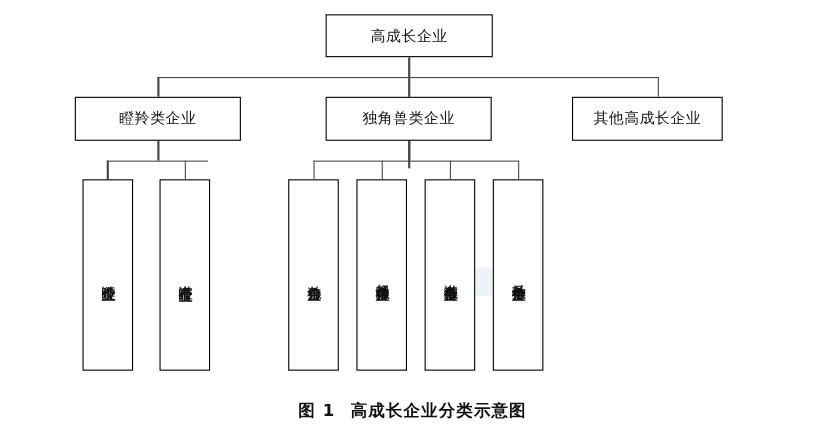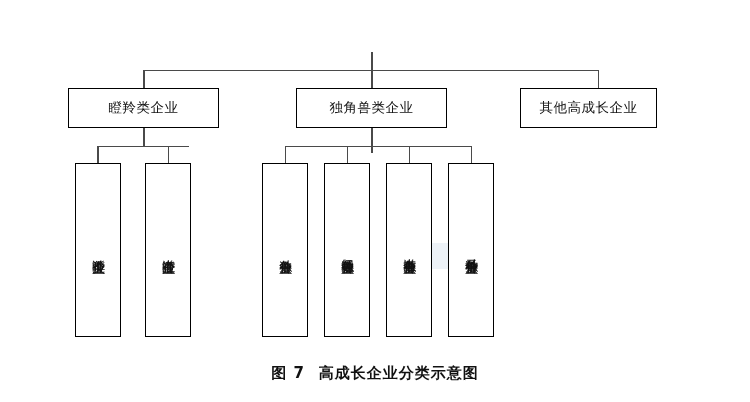--- a/index.html
+++ b/index.html
@@ -96,20 +96,23 @@
   }
   .caption .cap-sep { display: inline-block; width: 14px; }
 </style>
 </head>
 <body>
 
 <div id="page">
 
   <div class="watermark"></div>
 
+  <div class="node level1" style="left:296px; top:13px; width:152px; height:39px;">
+    <div class="node-label-h">高成长企业</div>
+  </div>
 
   <div class="conn v" style="left:371.3px; top:52px; height:101px;"></div>
 
   <div class="conn h" style="left:143.3px; top:70px; width:456px;"></div>
 
   <div class="conn v" style="left:143.3px; top:70px; height:18px;"></div>
   <div class="conn v" style="left:598px; top:70px; height:18px;"></div>
 
   <div class="node level2" style="left:68px; top:88px; width:151px; height:40px;">
     <div class="node-label-h">瞪羚类企业</div>
@@ -153,16 +156,16 @@
 
   <div class="node leaf" style="left:386px; top:163px; width:46px; height:174px;">
     <div class="node-label-v">潜在独角兽企业</div>
   </div>
 
   <div class="node leaf" style="left:448px; top:163px; width:46px; height:174px;">
     <div class="node-label-v">种子独角兽企业</div>
   </div>
 
   <div class="caption">
-    <span>图 7</span><span class="cap-sep"></span><span>高成长企业分类示意图</span>
+    <span>图 1</span><span class="cap-sep"></span><span>高成长企业分类示意图</span>
   </div>
 
 </div>
 
 </body></html>

